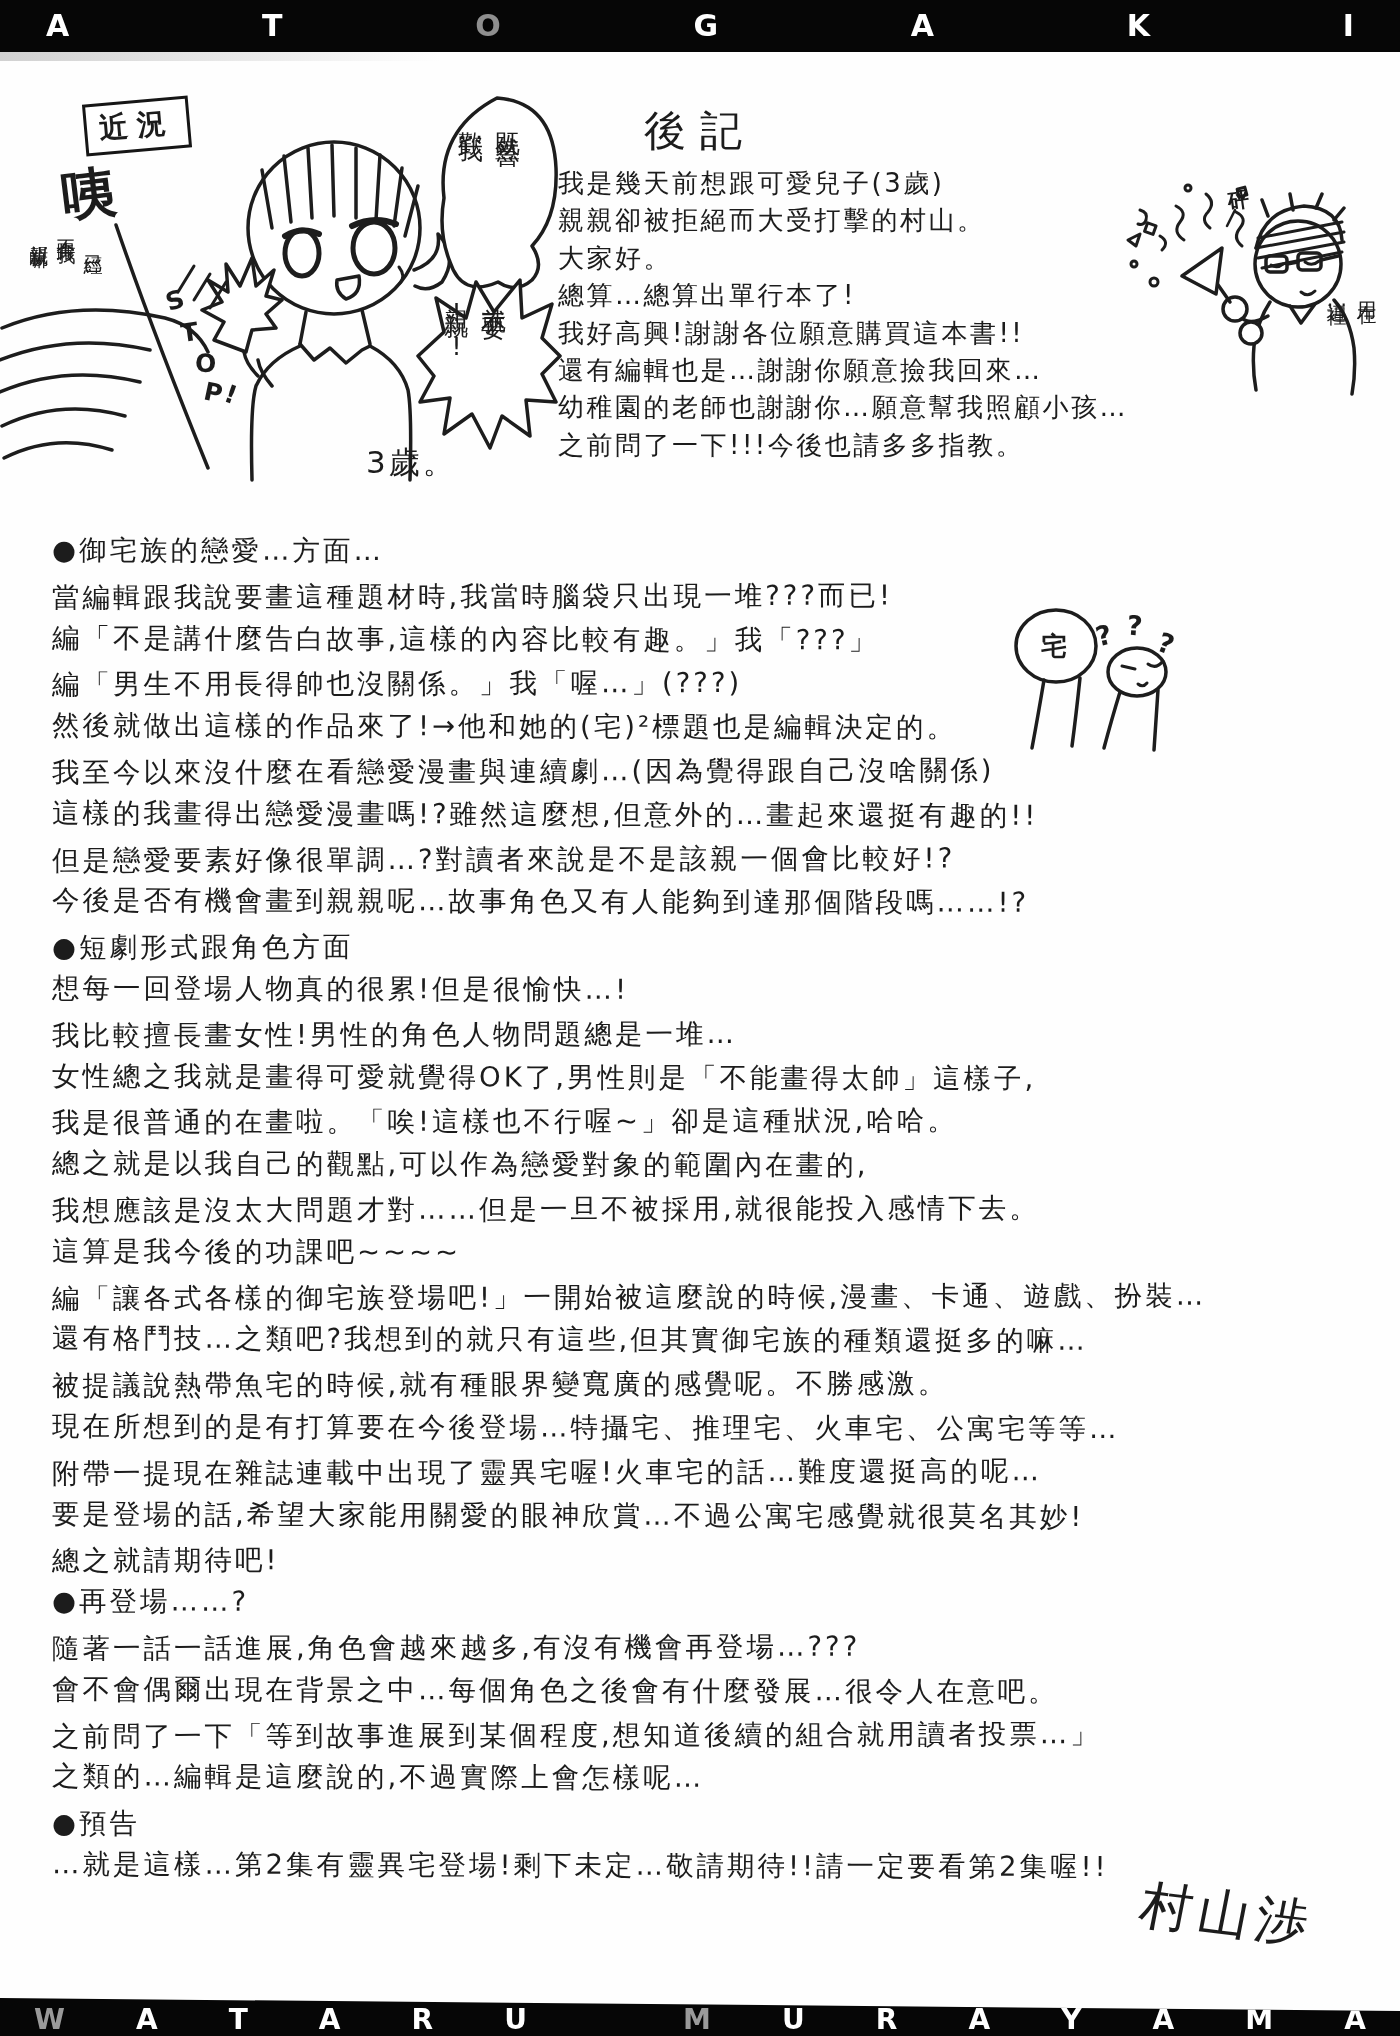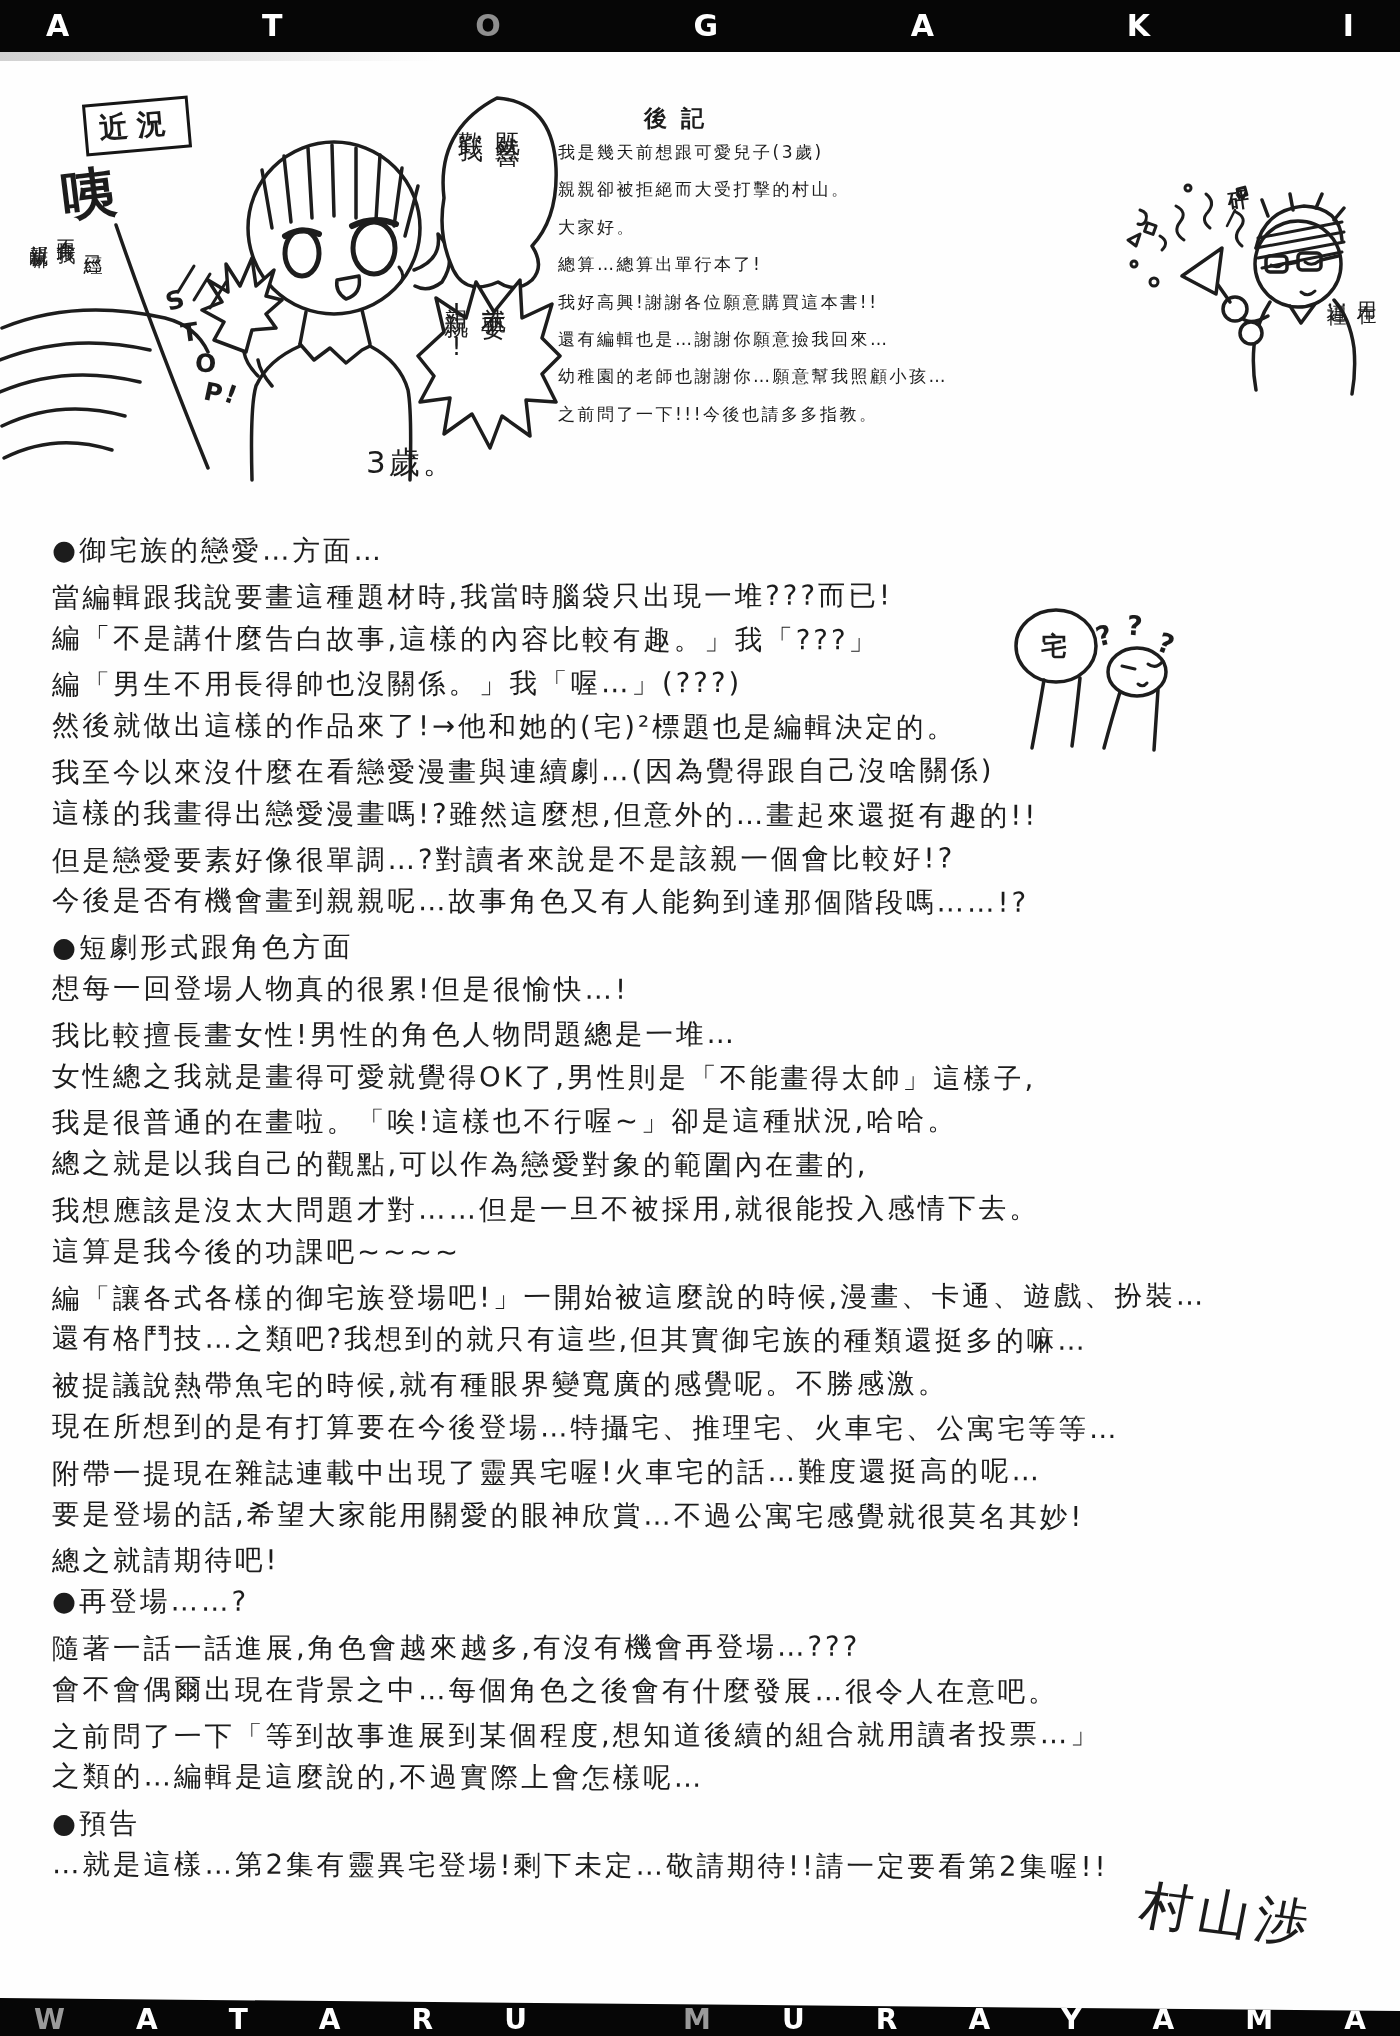--- a/index.html
+++ b/index.html
@@ -45,22 +45,22 @@
   .sfx{position:absolute;left:1228px;top:186px;font-size:21px;font-weight:600;transform:rotate(-8deg)}
   .zeta{position:absolute;left:1041px;top:629px;font-size:26px;font-weight:600}
   .marks{position:absolute;left:1096px;top:606px;width:110px;height:60px;font-size:27px}
   .marks span{position:absolute;font-weight:600}
   .marks span:nth-of-type(1){left:0;top:14px;transform:rotate(-14deg)}
   .marks span:nth-of-type(2){left:31px;top:4px;transform:rotate(4deg)}
   .marks span:nth-of-type(3){left:62px;top:22px;transform:rotate(20deg)}
 
   
   .afterword-intro{position:absolute;left:558px;top:103px;width:640px}
-  .intro-heading{font-size:23px;letter-spacing:14px;font-weight:700;margin:0 0 7px 86px}
-  .intro-lines div{height:37.4px;font-size:17px;letter-spacing:2.5px;white-space:nowrap}
+  .intro-heading{font-size:42px;letter-spacing:14px;font-weight:400;margin:0 0 7px 86px}
+  .intro-lines div{height:37.4px;font-size:26px;letter-spacing:2.5px;white-space:nowrap}
   .body-lines{position:absolute;left:52px;top:534px;width:1345px}
   .body-lines div{height:43.8px;font-size:27.5px;letter-spacing:3px;white-space:nowrap}
   .body-lines div:nth-of-type(odd){transform:rotate(.15deg)}
   .body-lines div:nth-of-type(even){transform:rotate(-.15deg)}
   .signature{position:absolute;left:1140px;top:1880px;font-size:52px;letter-spacing:6px;
              transform:rotate(7deg) skewX(-4deg);font-weight:500}
 
   svg{position:absolute;overflow:visible}
   .sk{fill:none;stroke:#1d1d1d;stroke-width:3.5;stroke-linecap:round;stroke-linejoin:round}
   .skw{fill:#fff;stroke:#1d1d1d;stroke-width:3.5;stroke-linecap:round;stroke-linejoin:round}

